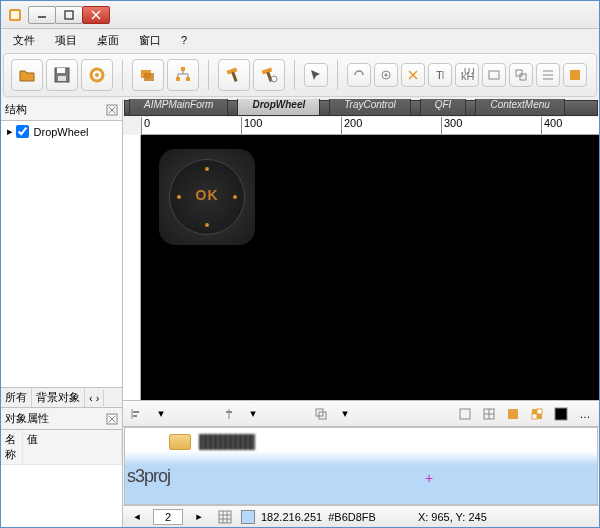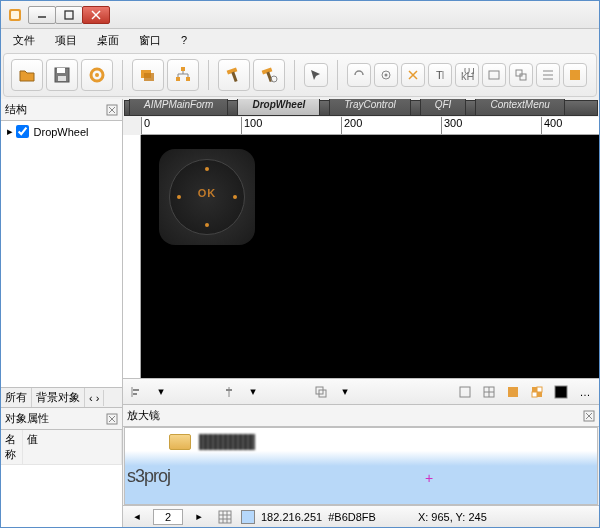--- a/index.html
+++ b/index.html
@@ -50,21 +50,21 @@
 
 .canvaswrap { flex: 1; display: flex; flex-direction: column; overflow: hidden; position: relative; }
 .hruler { height: 18px; background: #fff; border-bottom: 1px solid #aaa; position: relative; overflow: hidden; font-size: 9px; margin-left: 18px; }
 .hruler .tick { position: absolute; top: 0; height: 100%; border-left: 1px solid #888; padding-left: 2px; }
 .rulerbody { flex: 1; display: flex; overflow: hidden; }
 .vruler { width: 18px; background: #fff; border-right: 1px solid #aaa; position: relative; font-size: 9px; }
 .canvas { flex: 1; background: #000; position: relative; overflow: auto; }
 .dropwheel { position: absolute; left: 18px; top: 14px; width: 96px; height: 96px; }
 .wheel-bg { width: 96px; height: 96px; border-radius: 16px; background: radial-gradient(circle, #3a3a3a, #1a1a1a); position: relative; }
 .wheel-ring { position: absolute; left: 10px; top: 10px; width: 76px; height: 76px; border-radius: 50%; background: radial-gradient(circle, #2c2c2c, #161616); border: 1px solid #444; }
-.wheel-ok { position: absolute; left: 32px; top: 38px; width: 32px; height: 20px; color: #c07a2a; font-size: 11px; text-align: center; font-weight: bold; letter-spacing: 1px; }
+.wheel-ok { position: absolute; left: 32px; top: 38px; width: 32px; height: 20px; color: #c07a2a; font-size: 14px; text-align: center; font-weight: bold; letter-spacing: 1px; }
 .wheel-dot { width: 4px; height: 4px; background: #d68b2a; border-radius: 50%; position: absolute; }
 
 
 .editbar { height: 26px; background: linear-gradient(#fafafa, #ececec); border-top: 1px solid #c0c0c0; display: flex; align-items: center; padding: 0 4px; gap: 4px; }
 .ebtn { width: 20px; height: 20px; display: inline-flex; align-items: center; justify-content: center; cursor: pointer; }
 
 
 .magpanel { display: flex; flex-direction: column; border-top: 1px solid #c0c0c0; }
 .magview { height: 78px; background: #fff; border: 1px solid #c0c0c0; margin: 0 1px; position: relative; overflow: hidden; }
 .magcontent { position: absolute; inset: 0; background: linear-gradient(#fff 30%, #b8d8f8 50%, #b8d8f8 100%); }
@@ -377,30 +377,20 @@
           </span>
         <span class="ebtn">
             <svg width="14" height="14">
               <rect x="1" y="1" width="12" height="12" fill="#000" stroke="#888"></rect>
             </svg>
           </span>
         <span class="ebtn">…</span>
       </div>
 
       <div class="magpanel">
-        <div class="panel-hdr">
-          <span>放大镜</span>
-          <span style="cursor:pointer;">
-            <svg width="12" height="12">
-                <rect x="1" y="1" width="10" height="10" fill="none" stroke="#888"></rect>
-                <line x1="3" y1="3" x2="9" y2="9" stroke="#888"></line>
-                <line x1="9" y1="3" x2="3" y2="9" stroke="#888"></line>
-              </svg>
-          </span>
-        </div>
         <div class="magview">
           <div class="magcontent"></div>
           <div class="magfolder"></div>
           <div class="magblur"></div>
           <div class="magtext">s3proj</div>
           <div class="magcross">+</div>
         </div>
         <div class="statusbar">
           <span class="ebtn">◂</span>
           <input class="zoombox" value="2" style="">

